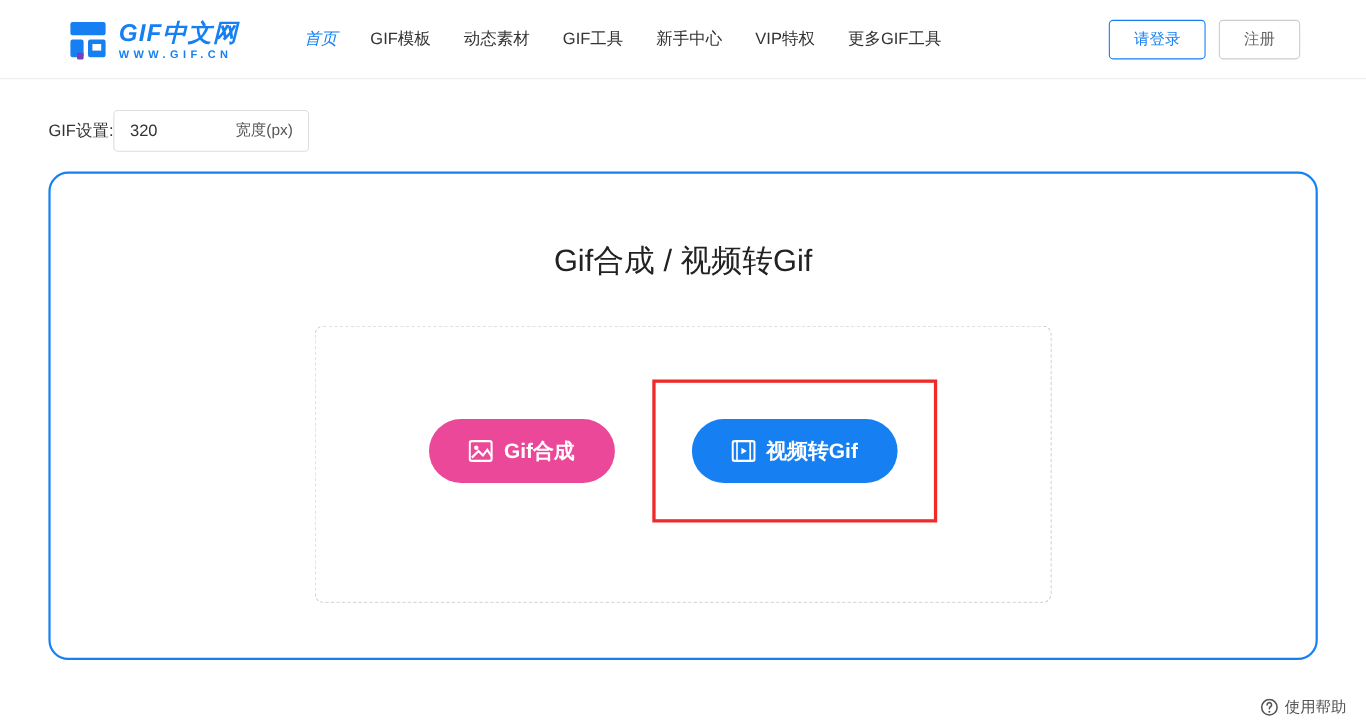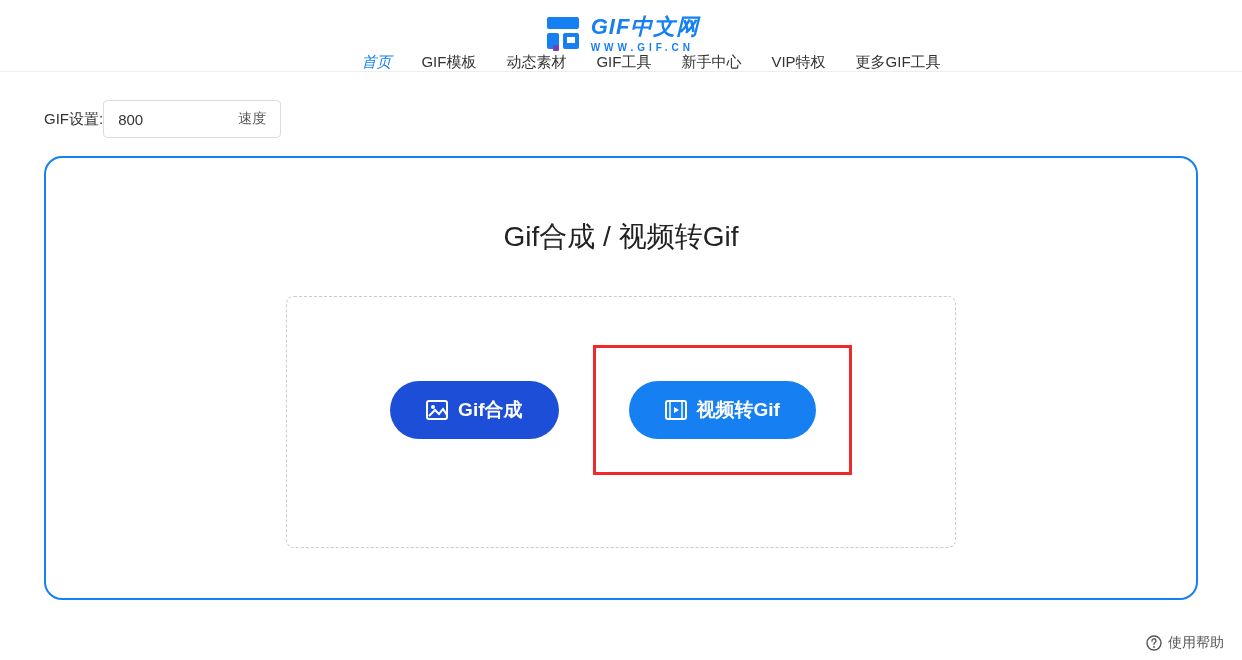--- a/index.html
+++ b/index.html
@@ -1,17 +1,17 @@
 <!DOCTYPE html>
 <html><head>
 <meta charset="utf-8">
 <style>
   * { margin: 0; padding: 0; box-sizing: border-box; }
   body { font-family: "Microsoft YaHei", Arial, sans-serif; background: #fff; color: #333; width: 1242px; }
-  .header { display: flex; align-items: center; padding: 12px 60px; border-bottom: 1px solid #eee; height: 72px; flex-direction: column; }
+  .header { display: flex; align-items: center; padding: 12px 60px; border-bottom: 1px solid #eee; height: 72px; }
   .logo { display: flex; align-items: center; gap: 8px; }
   .logo-icon { width: 40px; height: 40px; }
   .logo-text { display: flex; flex-direction: column; }
   .logo-main { font-size: 22px; font-weight: bold; color: #1680f3; font-style: italic; letter-spacing: 1px; }
   .logo-sub { font-size: 10px; color: #1680f3; letter-spacing: 4px; font-weight: bold; }
   .nav { display: flex; gap: 30px; margin-left: 60px; }
   .nav-item { font-size: 15px; color: #333; cursor: pointer; }
   .nav-item.active { color: #1680f3; font-style: italic; }
   .auth { margin-left: auto; display: flex; gap: 12px; }
   .btn-login { border: 1px solid #1680f3; color: #1680f3; background: #fff; padding: 8px 22px; border-radius: 4px; font-size: 14px; cursor: pointer; }
@@ -19,21 +19,21 @@
   .settings-row { display: flex; align-items: center; padding: 28px 44px 18px 44px; }
   .settings-label { font-size: 15px; color: #333; }
   .setting-box { display: flex; align-items: center; border: 1px solid #ddd; border-radius: 4px; padding: 0 14px; height: 38px; width: 178px; }
   .setting-box input { border: none; outline: none; font-size: 15px; width: 80px; color: #333; }
   .setting-suffix { font-size: 14px; color: #555; margin-left: auto; }
   .main-panel { margin: 0 44px 20px 44px; border: 2px solid #1680f3; border-radius: 18px; padding: 60px 20px 50px 20px; display: flex; flex-direction: column; align-items: center; min-height: 440px; }
   .panel-title { font-size: 28px; color: #222; margin-bottom: 40px; }
   .drop-area { border: 1px dashed #ccc; border-radius: 8px; width: 670px; padding: 48px 30px 40px 30px; display: flex; flex-direction: column; align-items: center; }
   .btn-row { display: flex; gap: 34px; align-items: center; }
   .action-btn { display: flex; align-items: center; gap: 10px; padding: 16px 36px; border-radius: 40px; font-size: 19px; font-weight: bold; color: #fff; cursor: pointer; border: none; }
-  .btn-compose { background: #1d4ed8; }
+  .btn-compose { background: #ec4899; }
   .btn-video-wrap { border: 3px solid #ef2a2a; padding: 33px; }
   .btn-video { background: #1680f3; }
   .support-text { margin-top: 32px; font-size: 14px; color: #999; line-height: 1.9; text-align: center; }
   .footer-help { position: fixed; right: 18px; bottom: 8px; display: flex; align-items: center; gap: 6px; font-size: 14px; color: #555; cursor: pointer; }
   svg { display: block; }
 </style>
 </head>
 <body>
 
 <div class="header">
@@ -54,27 +54,31 @@
   </div>
   <div class="nav">
     <span class="nav-item active">首页</span>
     <span class="nav-item">GIF模板</span>
     <span class="nav-item">动态素材</span>
     <span class="nav-item">GIF工具</span>
     <span class="nav-item">新手中心</span>
     <span class="nav-item">VIP特权</span>
     <span class="nav-item">更多GIF工具</span>
   </div>
+  <div class="auth">
+    <button class="btn-login">请登录</button>
+    <button class="btn-register">注册</button>
+  </div>
 </div>
 
 <div class="settings-row">
   <span class="settings-label">GIF设置:</span>
   <div class="setting-box">
-    <input type="text" value="800" style="">
-    <span class="setting-suffix">速度</span>
+    <input type="text" value="320" style="">
+    <span class="setting-suffix">宽度(px)</span>
   </div>
 </div>
 
 <div class="main-panel">
   <div class="panel-title">Gif合成 / 视频转Gif</div>
   <div class="drop-area">
     <div class="btn-row">
       <button class="action-btn btn-compose">
         <span>
           <svg width="22" height="20" viewBox="0 0 22 20" fill="none">

